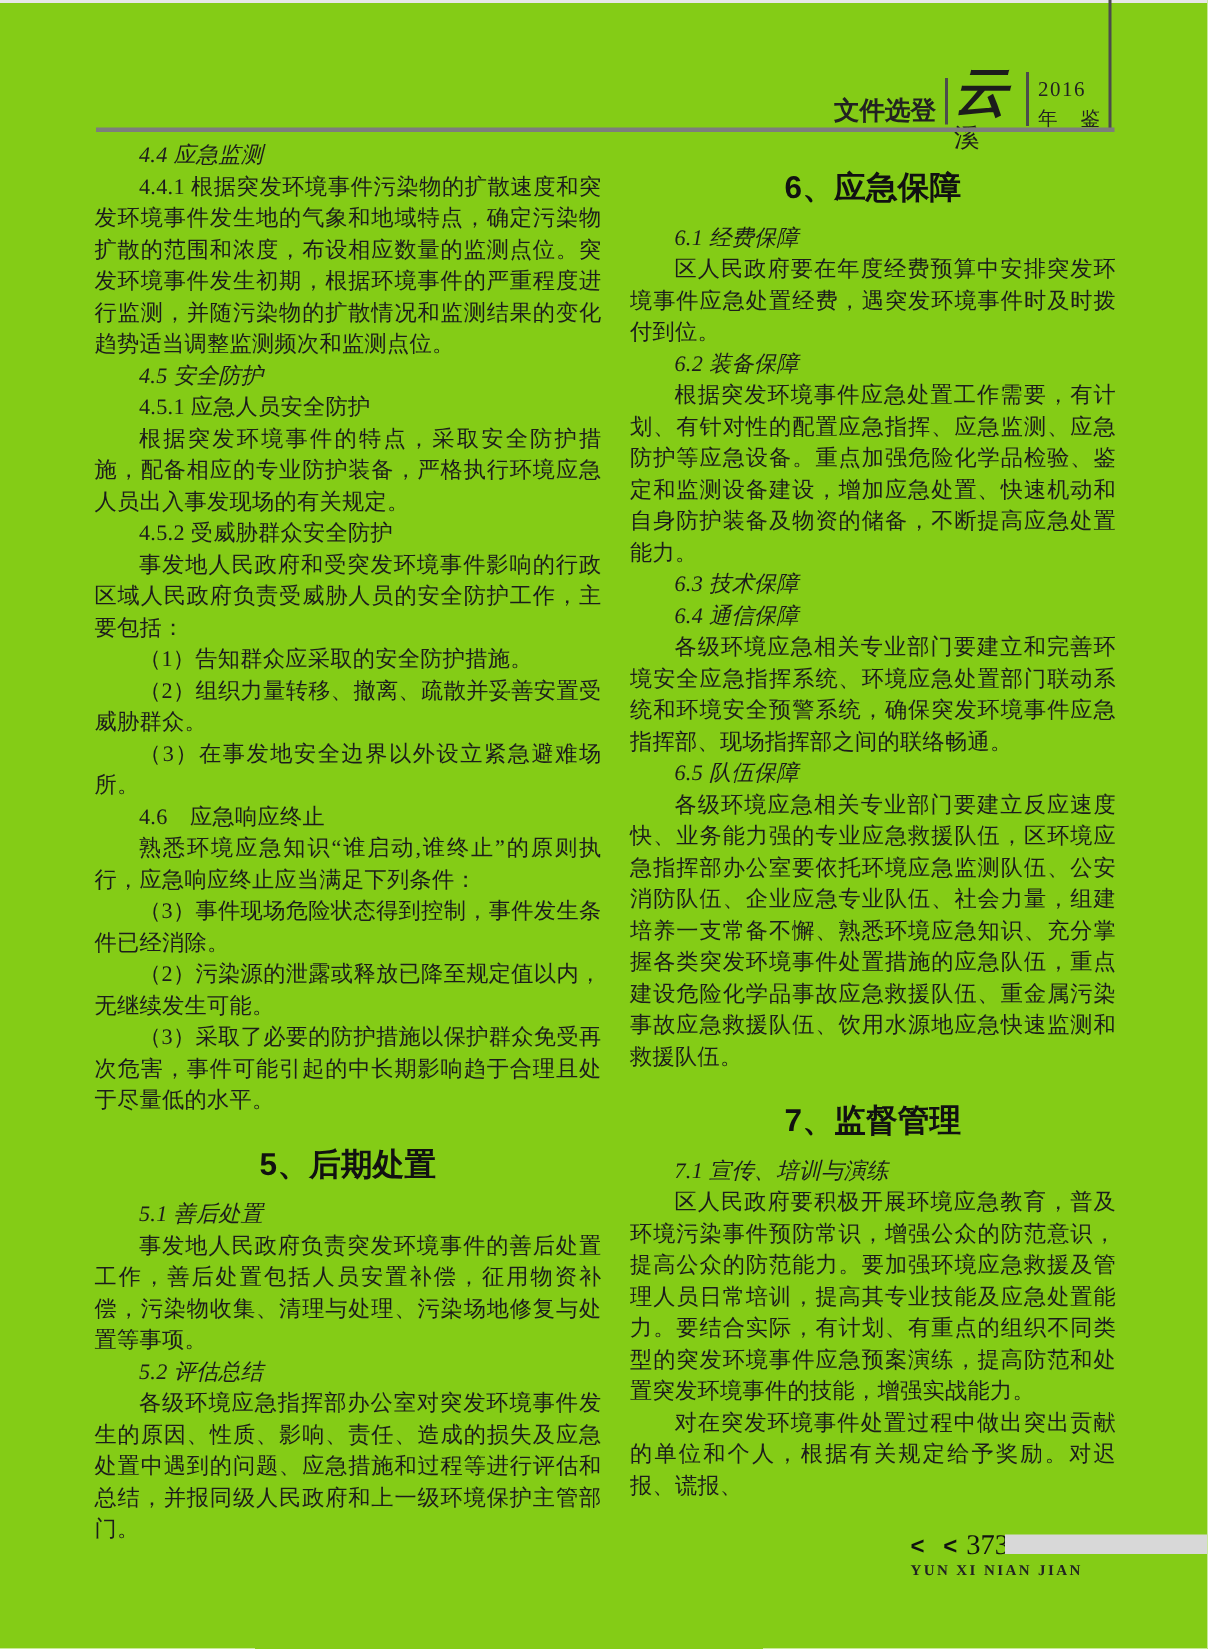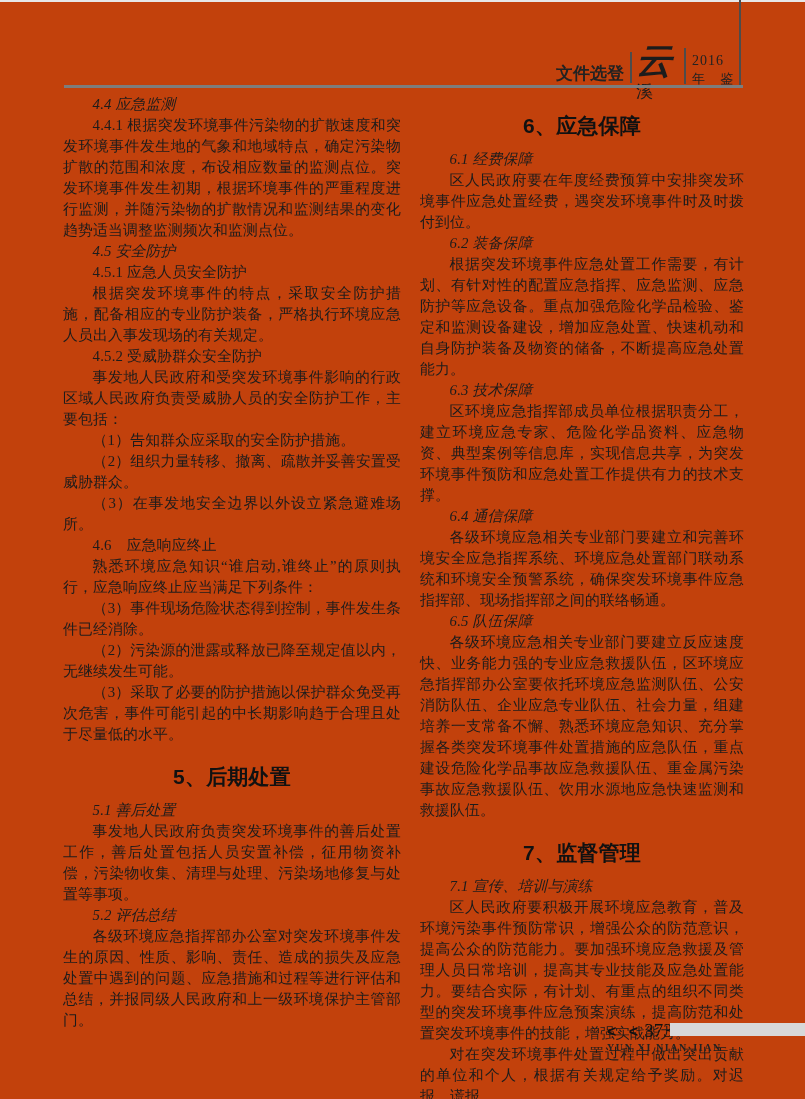--- a/index.html
+++ b/index.html
@@ -1,17 +1,17 @@
 <!DOCTYPE html>
 <html><head>
 <meta charset="utf-8">
 <style>
   html,body{margin:0;padding:0;background:#ffffff;}
   #page{
-    position:relative;width:805px;height:1099px;background:#c2410c;overflow:hidden;
+    position:relative;width:805px;height:1099px;background:#84cc16;overflow:hidden;
     font-family:"Liberation Serif","DejaVu Serif",serif;color:#1c1c1c;
   }
   .scan-edge{position:absolute;left:0;top:0;width:805px;height:2px;background:#e7e7e7;}
   
   #header{position:absolute;left:0;top:0;width:805px;height:90px;}
   .hdr-rule{position:absolute;left:64px;top:85px;width:679px;height:2.5px;background:#7d7d7d;}
   .hdr-vbar-right{position:absolute;left:739px;top:0;width:2px;height:86px;background:#4c4c4c;}
   .hdr-vbar-1{position:absolute;left:630px;top:52px;width:2px;height:31px;background:#4c4c4c;}
   .hdr-vbar-2{position:absolute;left:684px;top:48px;width:2px;height:36px;background:#4c4c4c;}
   .hdr-section{
@@ -86,21 +86,20 @@
       <div class="blk kai">5.2 评估总结</div>
       <div class="blk para">各级环境应急指挥部办公室对突发环境事件发生的原因、性质、影响、责任、造成的损失及应急处置中遇到的问题、应急措施和过程等进行评估和总结，并报同级人民政府和上一级环境保护主管部门。</div>
     </div>
   <div id="right-column" class="col">
       <div class="blk h">6、应急保障</div>
       <div class="blk kai">6.1 经费保障</div>
       <div class="blk para">区人民政府要在年度经费预算中安排突发环境事件应急处置经费，遇突发环境事件时及时拨付到位。</div>
       <div class="blk kai">6.2 装备保障</div>
       <div class="blk para">根据突发环境事件应急处置工作需要，有计划、有针对性的配置应急指挥、应急监测、应急防护等应急设备。重点加强危险化学品检验、鉴定和监测设备建设，增加应急处置、快速机动和自身防护装备及物资的储备，不断提高应急处置能力。</div>
       <div class="blk kai">6.3 技术保障</div>
-      <div class="blk para">区环境应急指挥部成员单位根据职责分工，建立环境应急专家、危险化学品资料、应急物资、典型案例等信息库，实现信息共享，为突发环境事件预防和应急处置工作提供有力的技术支撑。</div>
       <div class="blk kai">6.4 通信保障</div>
       <div class="blk para">各级环境应急相关专业部门要建立和完善环境安全应急指挥系统、环境应急处置部门联动系统和环境安全预警系统，确保突发环境事件应急指挥部、现场指挥部之间的联络畅通。</div>
       <div class="blk kai">6.5 队伍保障</div>
       <div class="blk para">各级环境应急相关专业部门要建立反应速度快、业务能力强的专业应急救援队伍，区环境应急指挥部办公室要依托环境应急监测队伍、公安消防队伍、企业应急专业队伍、社会力量，组建培养一支常备不懈、熟悉环境应急知识、充分掌握各类突发环境事件处置措施的应急队伍，重点建设危险化学品事故应急救援队伍、重金属污染事故应急救援队伍、饮用水源地应急快速监测和救援队伍。</div>
       <div class="blk h">7、监督管理</div>
       <div class="blk kai">7.1 宣传、培训与演练</div>
       <div class="blk para">区人民政府要积极开展环境应急教育，普及环境污染事件预防常识，增强公众的防范意识，提高公众的防范能力。要加强环境应急救援及管理人员日常培训，提高其专业技能及应急处置能力。要结合实际，有计划、有重点的组织不同类型的突发环境事件应急预案演练，提高防范和处置突发环境事件的技能，增强实战能力。</div>
       <div class="blk para">对在突发环境事件处置过程中做出突出贡献的单位和个人，根据有关规定给予奖励。对迟报、谎报、</div>
     </div>
 

